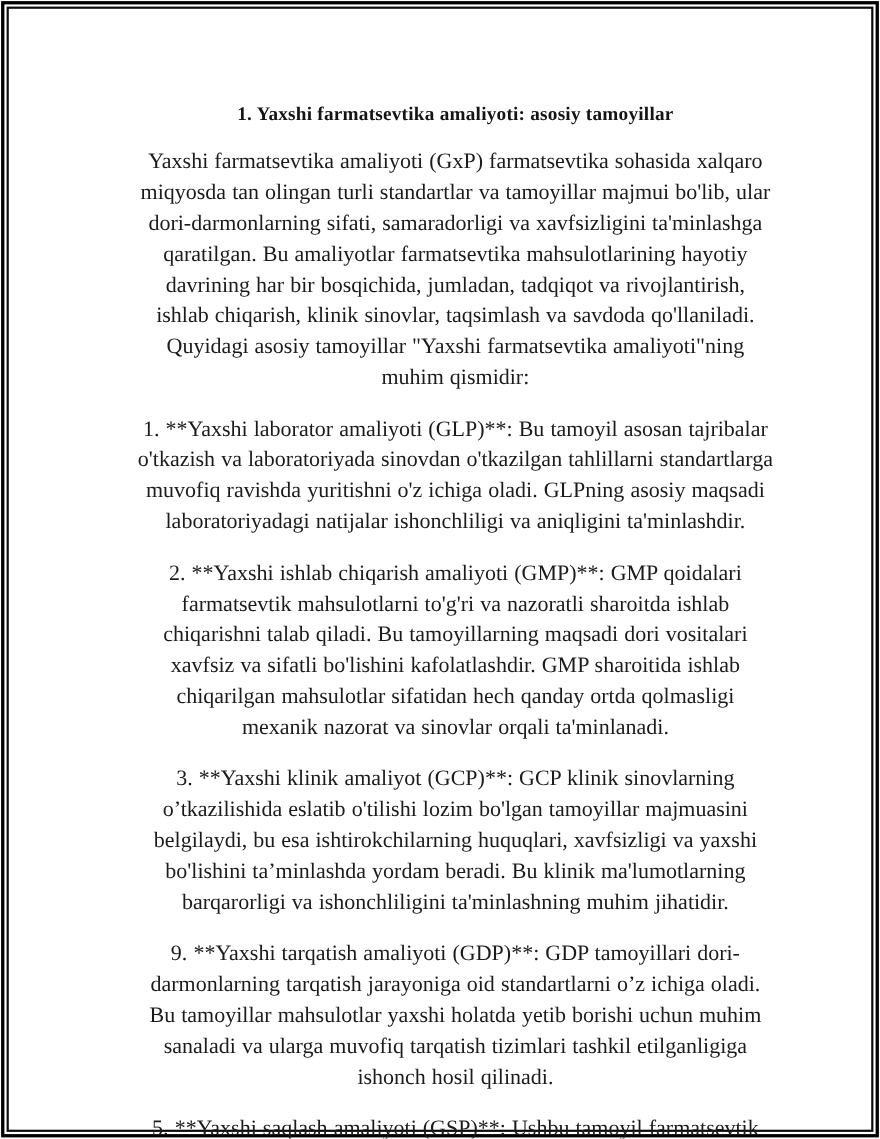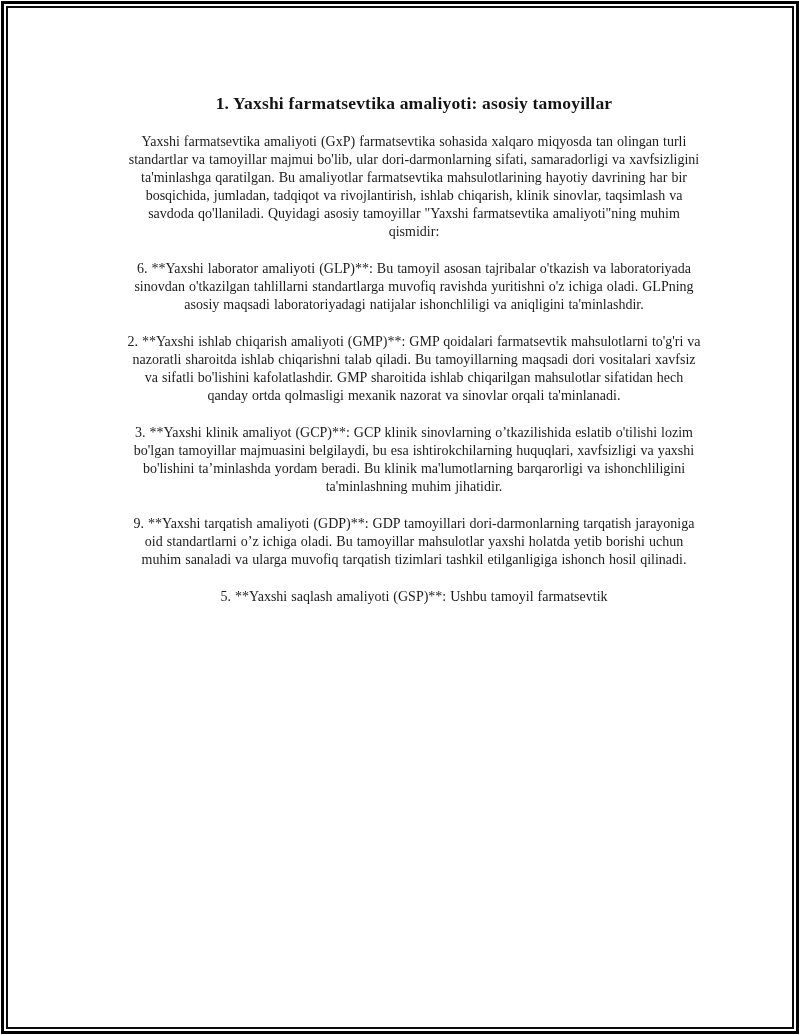--- a/index.html
+++ b/index.html
@@ -35,37 +35,37 @@
   }
   .doc-title {
     font-size: 17.5px;
     font-weight: bold;
     line-height: 26px;
     margin: 0 0 17px 0;
     letter-spacing: 0.2px;
     color: #141414;
   }
   .doc-paragraph {
-    font-size: 14px;
-    line-height: 18px;
+    font-size: 20px;
+    line-height: 28px;
     margin: 0 0 19px 0;
     word-spacing: 0.5px;
   }
   .doc-paragraph:last-child {
     margin-bottom: 0;
   }
 </style>
 </head>
 <body>
 
 <div class="outer-frame">
   <div class="inner-frame">
     <div class="page-content">
       <h1 class="doc-title">1. Yaxshi farmatsevtika amaliyoti: asosiy tamoyillar</h1>
       <p class="doc-paragraph">Yaxshi farmatsevtika amaliyoti (GxP) farmatsevtika sohasida xalqaro miqyosda tan olingan turli standartlar va tamoyillar majmui bo'lib, ular dori-darmonlarning sifati, samaradorligi va xavfsizligini ta'minlashga qaratilgan. Bu amaliyotlar farmatsevtika mahsulotlarining hayotiy davrining har bir bosqichida, jumladan, tadqiqot va rivojlantirish, ishlab chiqarish, klinik sinovlar, taqsimlash va savdoda qo'llaniladi. Quyidagi asosiy tamoyillar "Yaxshi farmatsevtika amaliyoti"ning muhim qismidir:</p>
-      <p class="doc-paragraph">6. **Yaxshi laborator amaliyoti (GLP)**: Bu tamoyil asosan tajribalar o'tkazish va laboratoriyada sinovdan o'tkazilgan tahlillarni standartlarga muvofiq ravishda yuritishni o'z ichiga oladi. GLPning asosiy maqsadi laboratoriyadagi natijalar ishonchliligi va aniqligini ta'minlashdir.</p>
+      <p class="doc-paragraph">1. **Yaxshi laborator amaliyoti (GLP)**: Bu tamoyil asosan tajribalar o'tkazish va laboratoriyada sinovdan o'tkazilgan tahlillarni standartlarga muvofiq ravishda yuritishni o'z ichiga oladi. GLPning asosiy maqsadi laboratoriyadagi natijalar ishonchliligi va aniqligini ta'minlashdir.</p>
       <p class="doc-paragraph">2. **Yaxshi ishlab chiqarish amaliyoti (GMP)**: GMP qoidalari farmatsevtik mahsulotlarni to'g'ri va nazoratli sharoitda ishlab chiqarishni talab qiladi. Bu tamoyillarning maqsadi dori vositalari xavfsiz va sifatli bo'lishini kafolatlashdir. GMP sharoitida ishlab chiqarilgan mahsulotlar sifatidan hech qanday ortda qolmasligi mexanik nazorat va sinovlar orqali ta'minlanadi.</p>
       <p class="doc-paragraph">3. **Yaxshi klinik amaliyot (GCP)**: GCP klinik sinovlarning o’tkazilishida eslatib o'tilishi lozim bo'lgan tamoyillar majmuasini belgilaydi, bu esa ishtirokchilarning huquqlari, xavfsizligi va yaxshi bo'lishini ta’minlashda yordam beradi. Bu klinik ma'lumotlarning barqarorligi va ishonchliligini ta'minlashning muhim jihatidir.</p>
       <p class="doc-paragraph">9. **Yaxshi tarqatish amaliyoti (GDP)**: GDP tamoyillari dori-darmonlarning tarqatish jarayoniga oid standartlarni o’z ichiga oladi. Bu tamoyillar mahsulotlar yaxshi holatda yetib borishi uchun muhim sanaladi va ularga muvofiq tarqatish tizimlari tashkil etilganligiga ishonch hosil qilinadi.</p>
       <p class="doc-paragraph">5. **Yaxshi saqlash amaliyoti (GSP)**: Ushbu tamoyil farmatsevtik</p>
     </div>
   </div>
 </div>
 
 </body></html>

